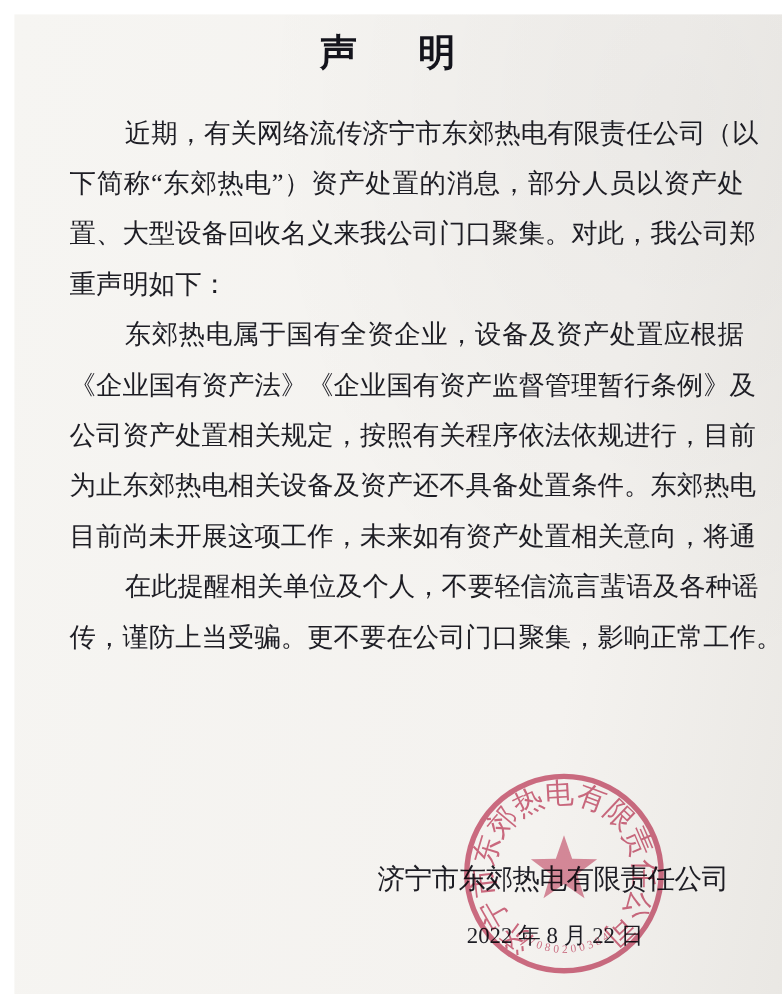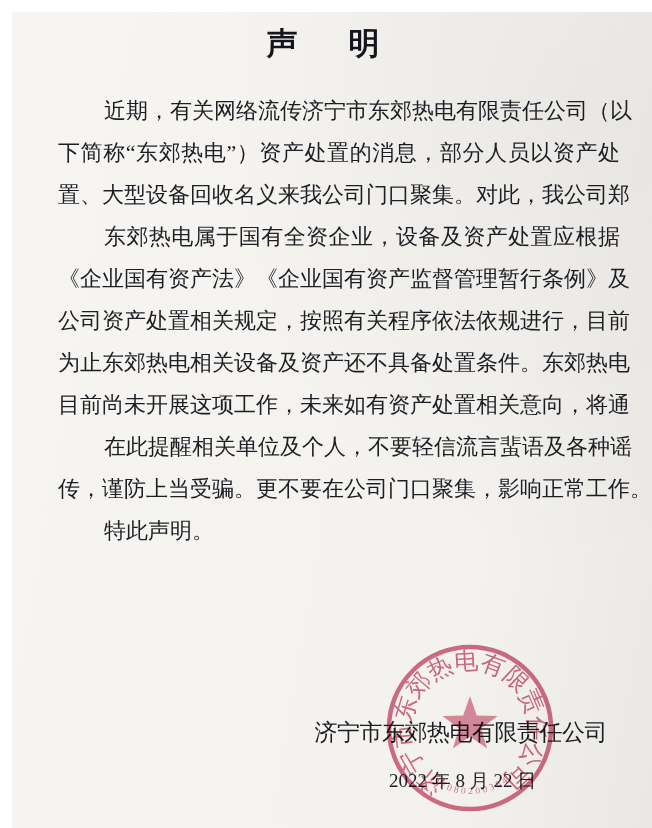--- a/index.html
+++ b/index.html
@@ -144,20 +144,21 @@
         <span>集</span>
         <span>。</span>
         <span>对</span>
         <span>此</span>
         <span>，</span>
         <span>我</span>
         <span>公</span>
         <span>司</span>
         <span>郑</span>
       </div>
+    <div class="line">重声明如下：</div>
     <div class="line fill ind">
         <span>东</span>
         <span>郊</span>
         <span>热</span>
         <span>电</span>
         <span>属</span>
         <span>于</span>
         <span>国</span>
         <span>有</span>
         <span>全</span>
@@ -336,21 +337,20 @@
         <span>集</span>
         <span>，</span>
         <span>影</span>
         <span>响</span>
         <span>正</span>
         <span>常</span>
         <span>工</span>
         <span>作</span>
         <span>。</span>
       </div>
-    <div class="line ind">特此声明。</div>
   </div>
 
   <div class="signature">济宁市东郊热电有限责任公司</div>
   <div class="date">2022 年 8 月 22 日</div>
 
   <svg class="seal" viewBox="0 0 174 174">
     <defs>
       <path id="arcPathTop" d="M 62.1 140.5 A 59 59 0 1 1 111.9 140.5" fill="none"></path>
       <path id="arcPathBottom" d="M 49.1 141.1 A 66 66 0 0 0 124.9 141.1" fill="none"></path>
     </defs>

